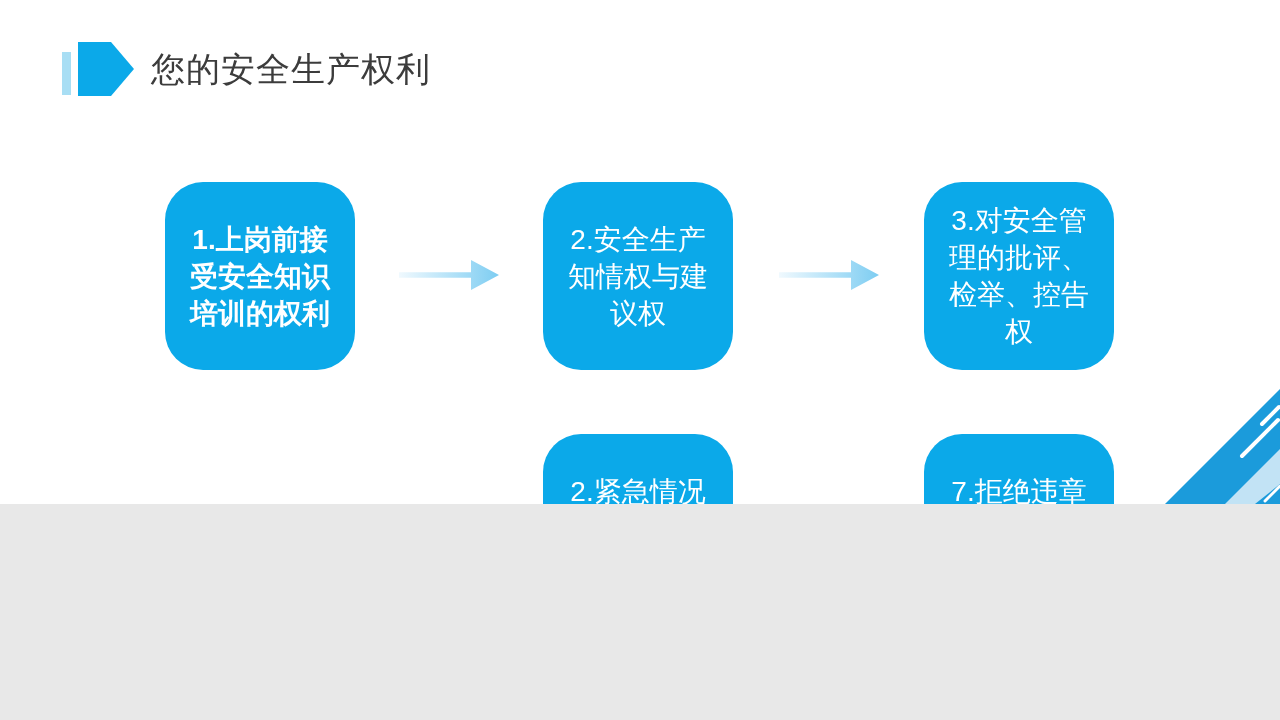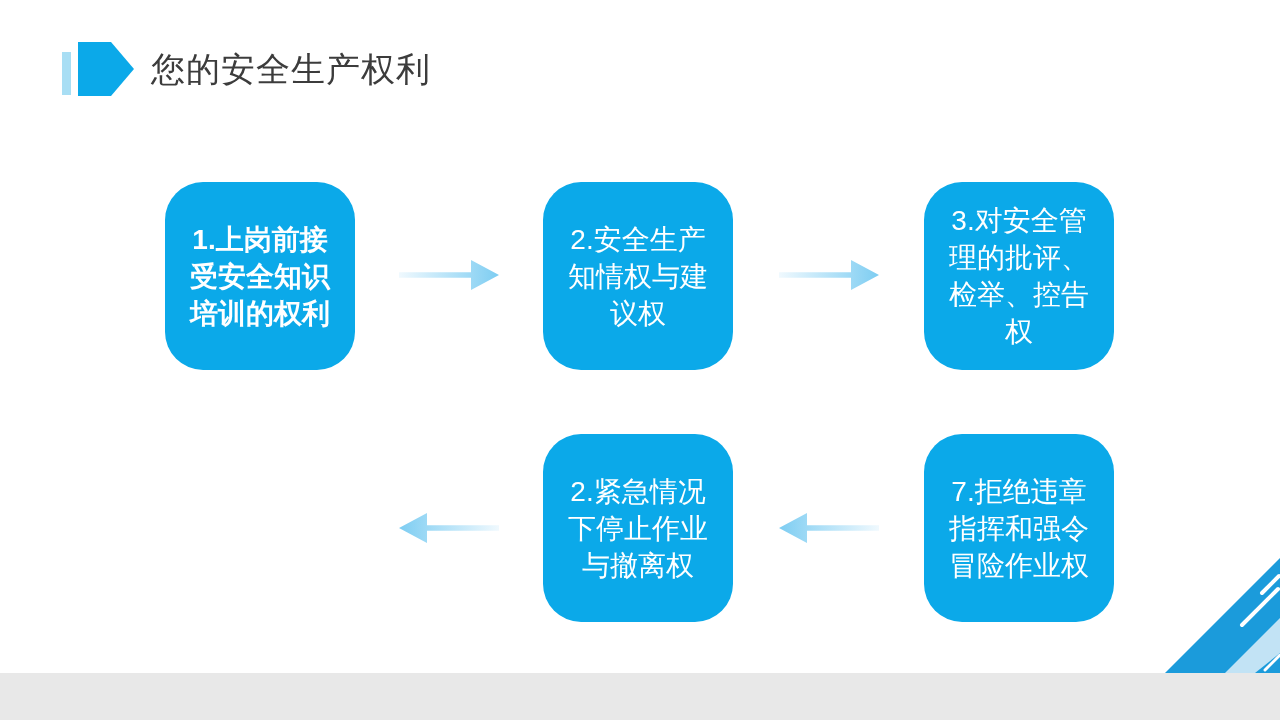--- a/index.html
+++ b/index.html
@@ -11,21 +11,21 @@
     --arrow-light:#f0f9fe;
     --arrow-dark:#7dcdf2;
     --corner-blue:#1b9bdb;
     --corner-light:#c2e3f5;
     --background:#ffffff;
   }
   *{margin:0;padding:0;box-sizing:border-box;}
   html,body{width:1280px;height:720px;}
   body{font-family:"Liberation Sans","DejaVu Sans",sans-serif;background:#e8e8e8;}
   .slide{
-    position:relative;width:1280px;height:673px;
+    position:relative;width:1280px;height:504px;
     background:var(--background);overflow:hidden;
   }
   
   .header{position:absolute;left:62px;top:42px;display:flex;align-items:center;}
   .accent-bar{width:9px;height:43px;background:var(--title-accent-light);margin-right:7px;margin-top:8px;}
   .accent-pentagon{display:block;}
   .slide-title{
     margin-left:17px;font-size:34px;font-weight:500;color:var(--title-text);
     letter-spacing:1px;line-height:1.2;white-space:nowrap;
   }

